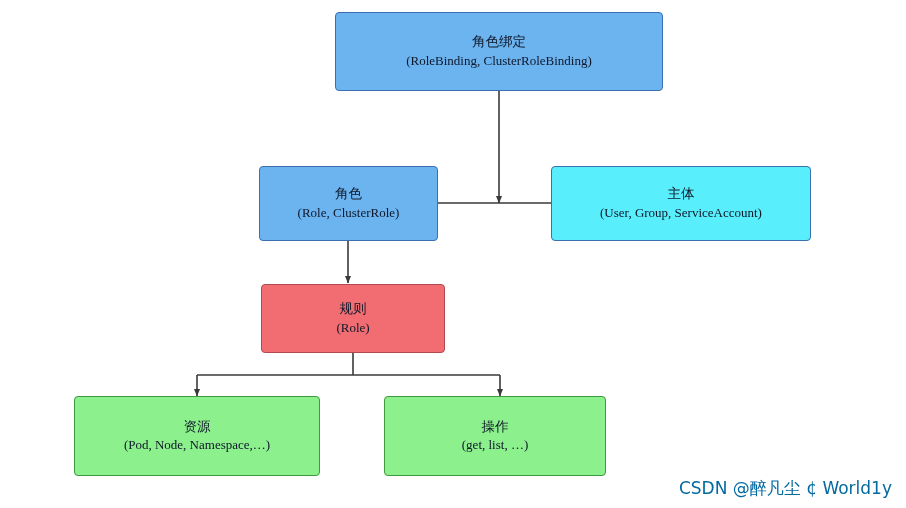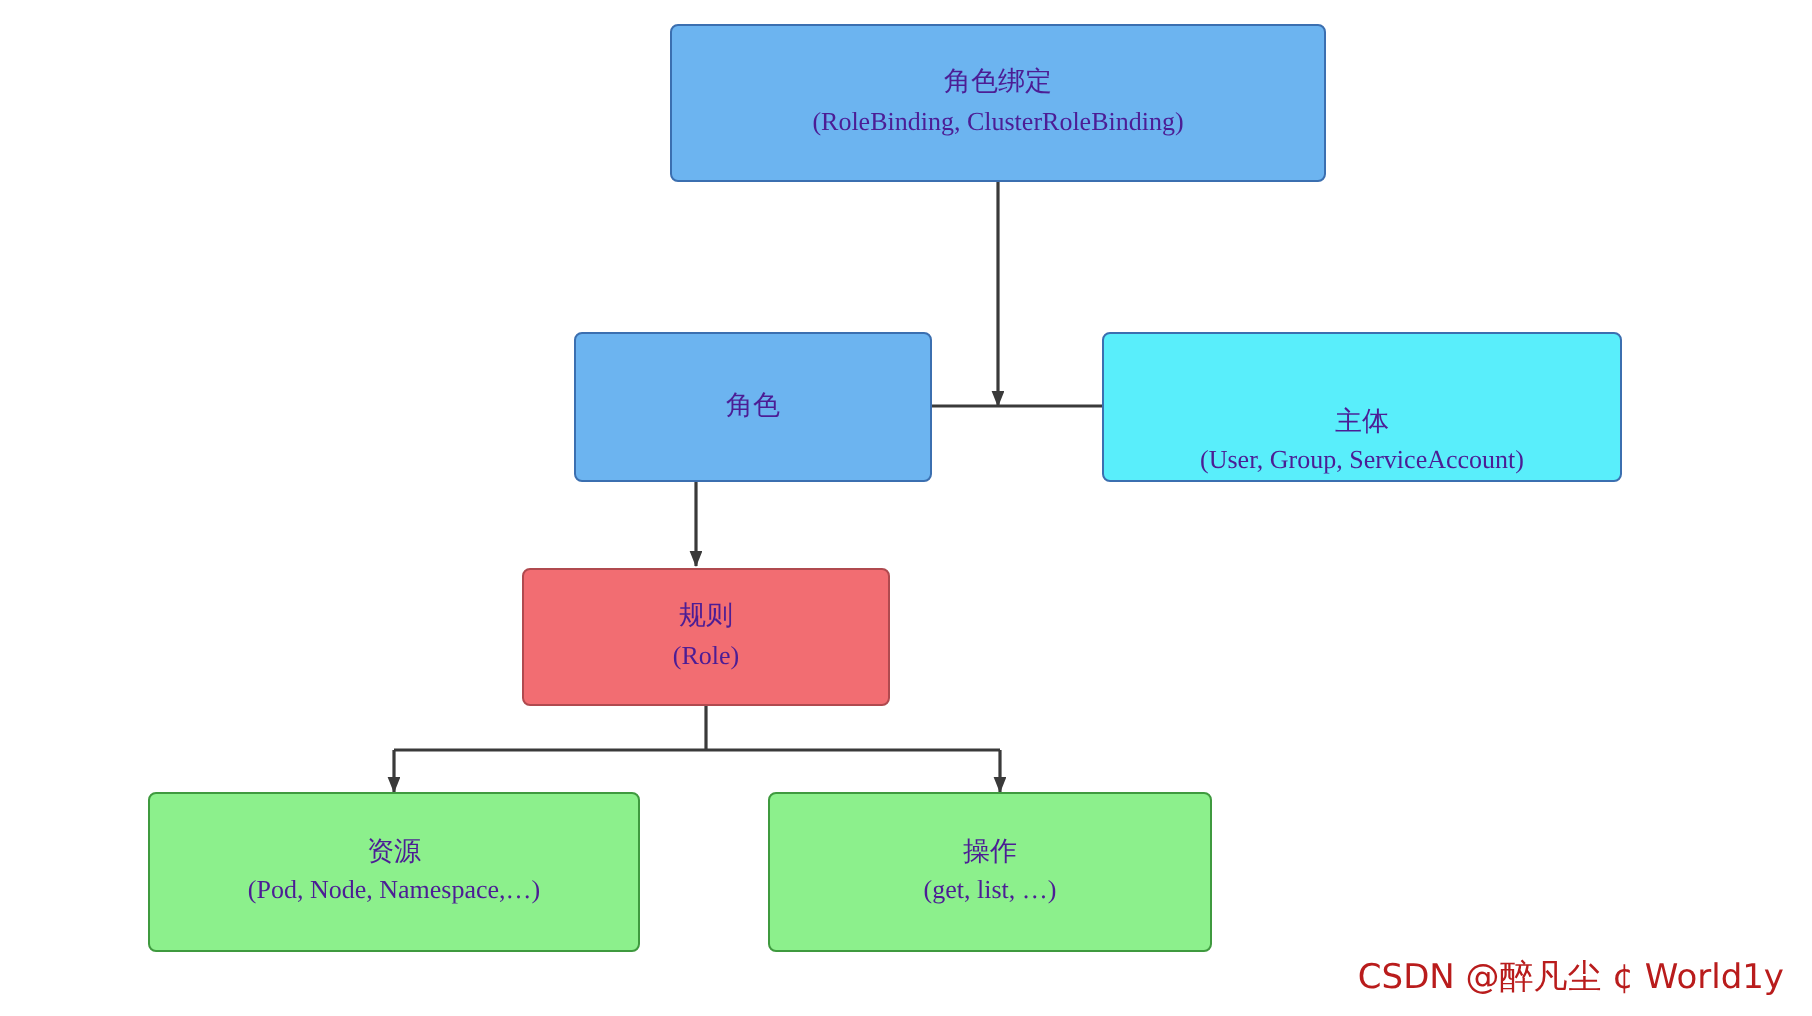--- a/index.html
+++ b/index.html
@@ -20,51 +20,51 @@
   .node {
     position: absolute;
     box-sizing: border-box;
     border: 1.5px solid #3f6fb5;
     border-radius: 4px;
     display: flex;
     flex-direction: column;
     align-items: center;
     justify-content: center;
     text-align: center;
-    color: #4c1d95;
+    color: #0f172a;
     font-size: 14px;
     line-height: 1.45;
   }
   .node .l1 {
     font-family: "DejaVu Sans", sans-serif;
     font-size: 13.5px;
   }
   .node .l2 {
     font-family: Liberation Serif, serif;
     font-size: 13px;
     letter-spacing: 0px;
   }
   .n-blue   { background: #6cb4f0; border-color: #3b6fb0; }
-  .n-cyan   { background: #59eefb; border-color: #3b6fb0; justify-content: flex-end; }
+  .n-cyan   { background: #59eefb; border-color: #3b6fb0; }
   .n-red    { background: #f26d72; border-color: #b04a4f; }
   .n-green  { background: #8cf08c; border-color: #3f9a3f; }
 
   svg.links {
     position: absolute;
     left: 0;
     top: 0;
     width: 906px;
     height: 508px;
     pointer-events: none;
   }
   .watermark {
     position: absolute;
     right: 14px;
     bottom: 8px;
-    color: #b91c1c;
+    color: #0369a1;
     font-size: 17px;
     font-family: "DejaVu Sans", sans-serif;
     white-space: nowrap;
   }
 </style>
 </head>
 <body>
 
 <div id="canvas">
 
@@ -90,22 +90,23 @@
       <path d="M197,375 L197,396" stroke="#3a3a3a" stroke-width="1.6" fill="none" marker-end="url(#arrow)"></path>
       <path d="M500,375 L500,396" stroke="#3a3a3a" stroke-width="1.6" fill="none" marker-end="url(#arrow)"></path>
     </g>
   </svg>
 
   <div class="node n-blue" style="left:335px; top:12px; width:328px; height:79px;">
     <div class="l1">角色绑定</div>
     <div class="l2">(RoleBinding, ClusterRoleBinding)</div>
   </div>
 
-  <div class="node n-blue" style="left:259px; top:166px; width:179px; height:75px;margin-left:28px;">
+  <div class="node n-blue" style="left:259px; top:166px; width:179px; height:75px;">
     <div class="l1">角色</div>
+    <div class="l2">(Role, ClusterRole)</div>
   </div>
 
   <div class="node n-cyan" style="left:551px; top:166px; width:260px; height:75px;">
     <div class="l1">主体</div>
     <div class="l2">(User, Group, ServiceAccount)</div>
   </div>
 
   <div class="node n-red" style="left:261px; top:284px; width:184px; height:69px;">
     <div class="l1">规则</div>
     <div class="l2">(Role)</div>

